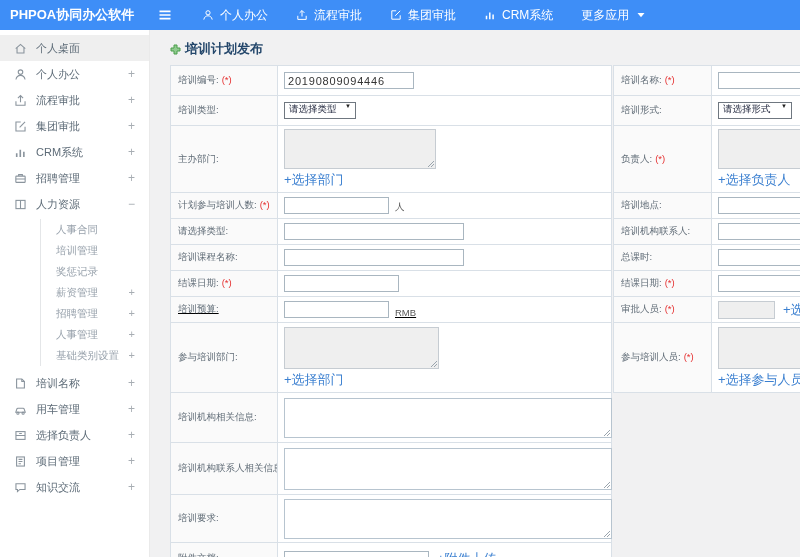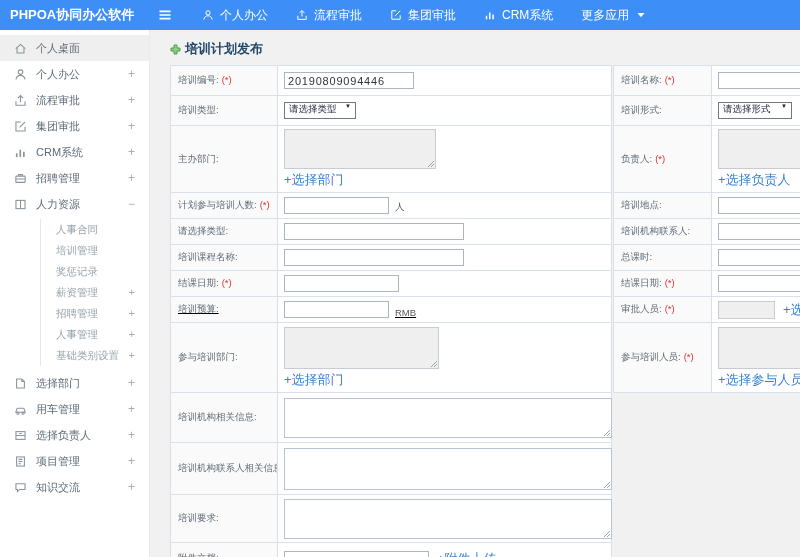--- a/index.html
+++ b/index.html
@@ -198,21 +198,21 @@
         <span class="exp">+</span>
       </div>
     </div>
     <div class="side-item">
       <span class="sicon">
         <svg viewBox="0 0 12 12" fill="none" stroke="currentColor" stroke-width="1">
           <path d="M2.4 1.8h4.8l2.4 2.4v6H2.4z"></path>
           <path d="M7.2 1.8v2.4h2.4"></path>
         </svg>
       </span>
-      <span>选择部门</span>
+      <span>培训名称</span>
       <span class="exp">+</span>
     </div>
     <div class="side-item">
       <span class="sicon">
         <svg viewBox="0 0 12 12" fill="none" stroke="currentColor" stroke-width="1">
           <path d="M1.6 8.6l1-3c.2-.5.5-.8 1-.8h4.8c.5 0 .8.3 1 .8l1 3z"></path>
           <circle cx="3.6" cy="9.4" r="1"></circle>
           <circle cx="8.4" cy="9.4" r="1"></circle>
         </svg>
       </span>

